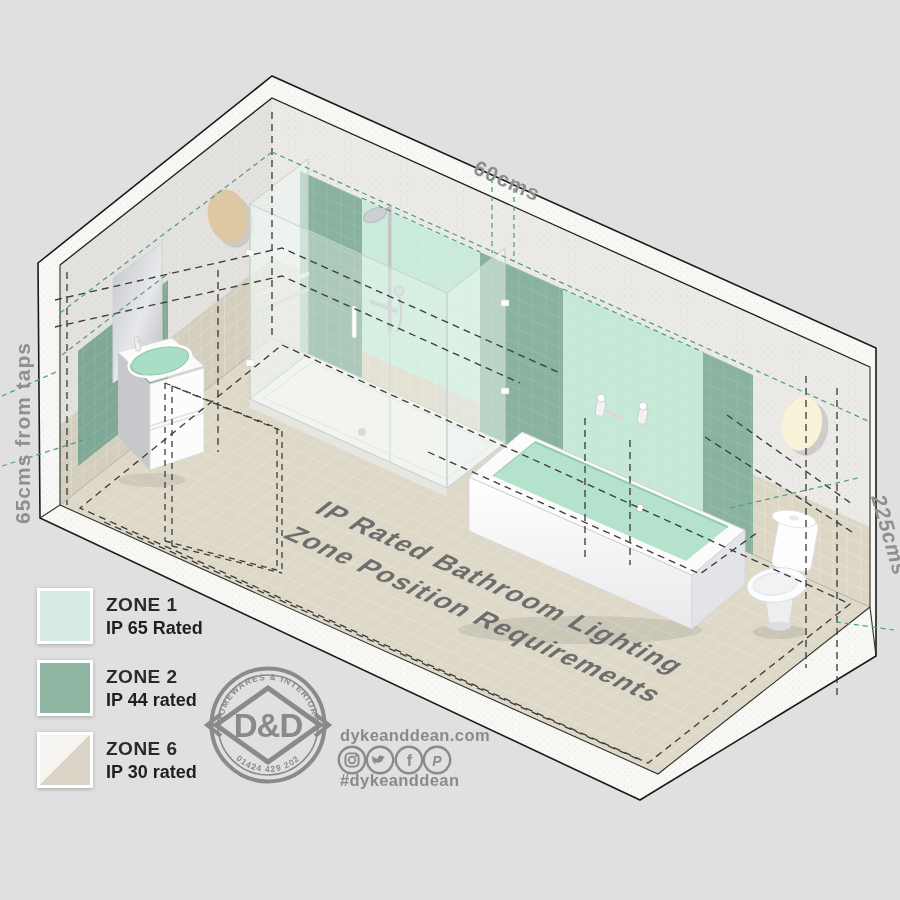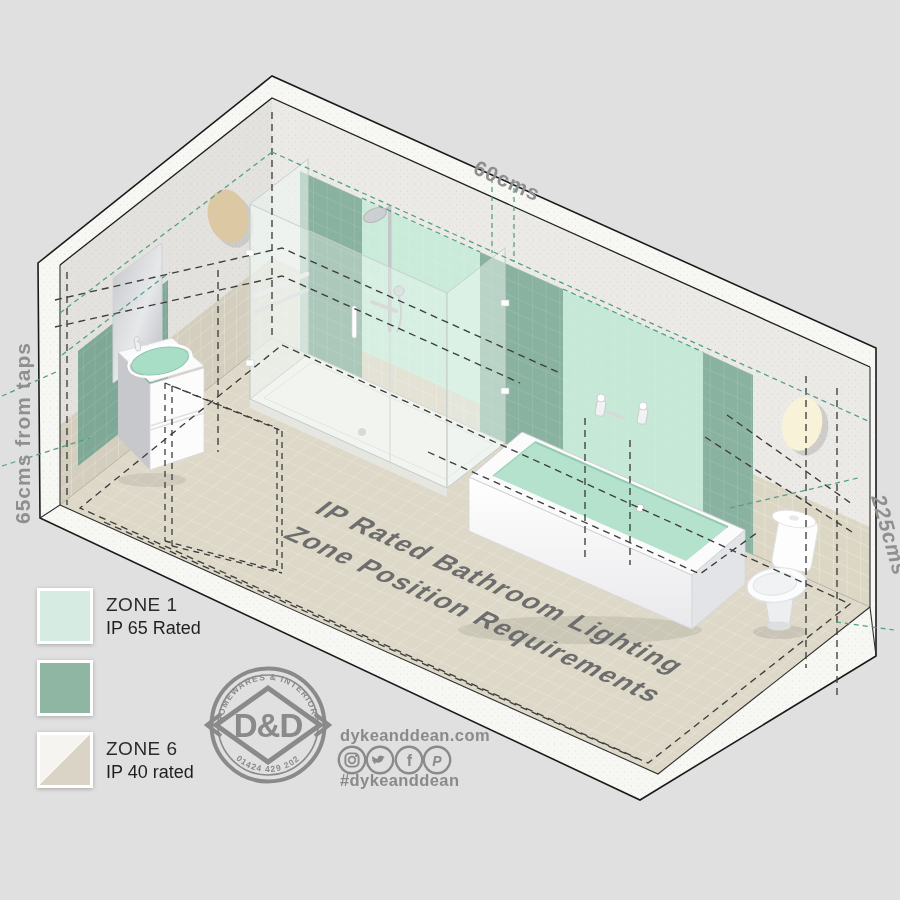--- a/index.html
+++ b/index.html
@@ -7,22 +7,22 @@
          font-family:"Liberation Sans",sans-serif;}
   .stage svg.scene{position:absolute;left:0;top:0;}
   
   .legend{position:absolute;left:37px;top:588px;}
   .legend-row{display:flex;align-items:center;margin-bottom:16px;}
   .swatch{width:50px;height:50px;border:3px solid #ffffff;box-shadow:0 1px 4px rgba(0,0,0,.25);}
   .sw-1{background:#d6ece2;}
   .sw-2{background:#8fb6a3;}
   .sw-3{background:linear-gradient(135deg,#f5f4f1 0 50%,#d9d4c5 50% 100%);}
   .legend-text{margin-left:13px;line-height:1.25;}
-  .legend-zone{font-size:19px;font-weight:400;color:#2b2b2b;letter-spacing:.5px;}
-  .legend-rating{font-size:18px;font-weight:400;color:#1f1f1f;}
+  .legend-zone{font-size:19px;font-weight:700;color:#2b2b2b;letter-spacing:.5px;}
+  .legend-rating{font-size:18px;font-weight:700;color:#1f1f1f;}
   
   text{font-family:"Liberation Sans",sans-serif;}
   .meas{font-size:21px;font-weight:700;fill:#8f8f8f;letter-spacing:1px;}
   .meas-i{font-style:italic;}
   .floor-title{font-size:27px;font-weight:600;fill:#6d6d6d;letter-spacing:1.5px;}
   .arc-t{font-size:8.5px;font-weight:700;fill:#8a8a8a;letter-spacing:1.1px;}
   .mono{font-size:33px;font-weight:700;fill:#8a8a8a;letter-spacing:-1px;}
   .brand{font-size:16.5px;font-weight:700;fill:#8a8a8a;letter-spacing:.4px;}
   .icon-glyph{font-weight:700;fill:#8a8a8a;}
 </style>
@@ -263,23 +263,27 @@
 <div class="legend">
   <div class="legend-row">
     <div class="swatch sw-1"></div>
     <div class="legend-text">
       <div class="legend-zone">ZONE 1</div>
       <div class="legend-rating">IP 65 Rated</div>
     </div>
   </div>
   <div class="legend-row">
     <div class="swatch sw-2"></div>
+    <div class="legend-text">
+      <div class="legend-zone">ZONE 2</div>
+      <div class="legend-rating">IP 44 rated</div>
+    </div>
   </div>
   <div class="legend-row">
     <div class="swatch sw-3"></div>
     <div class="legend-text">
       <div class="legend-zone">ZONE 6</div>
-      <div class="legend-rating">IP 40 rated</div>
+      <div class="legend-rating">IP 30 rated</div>
     </div>
   </div>
 </div>
 
 </div>
 
 </body></html>

